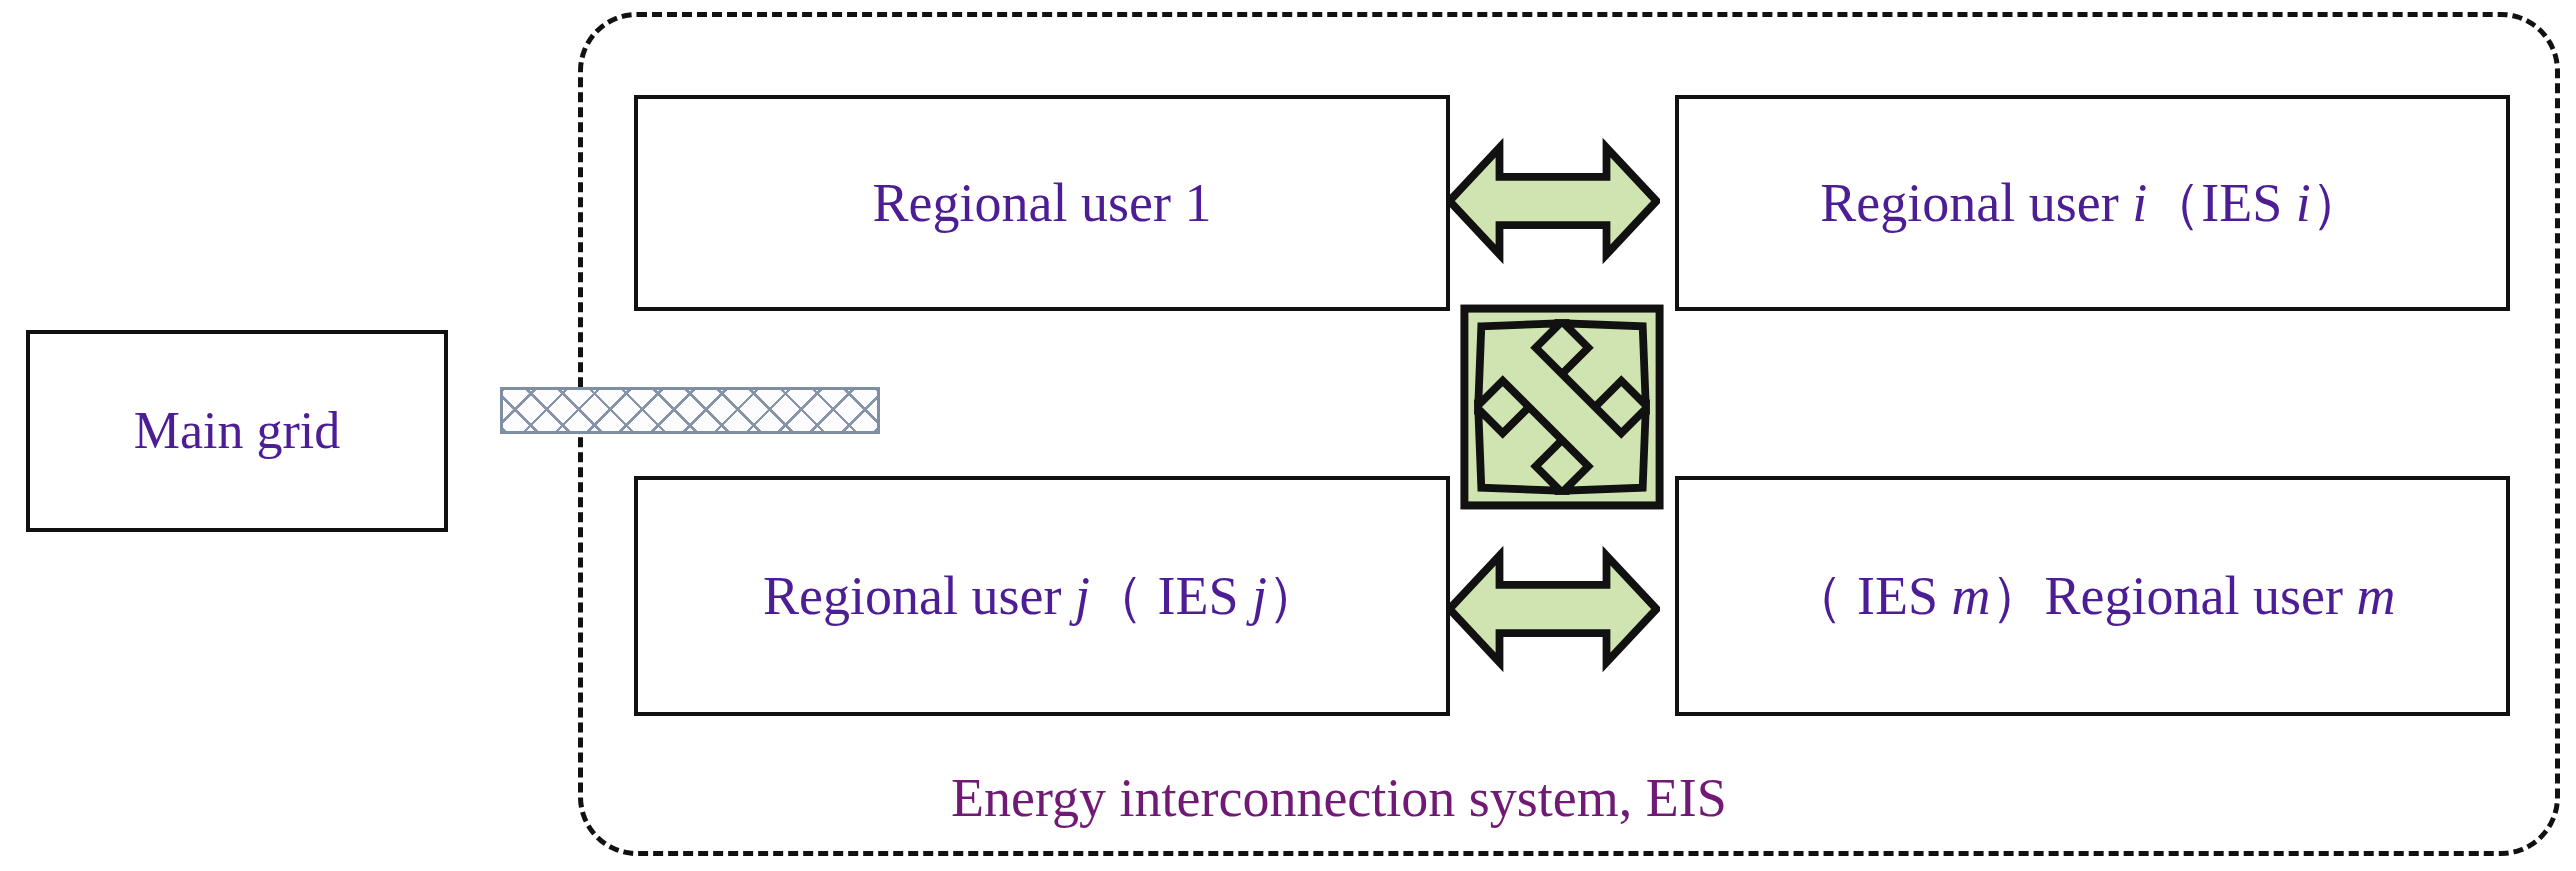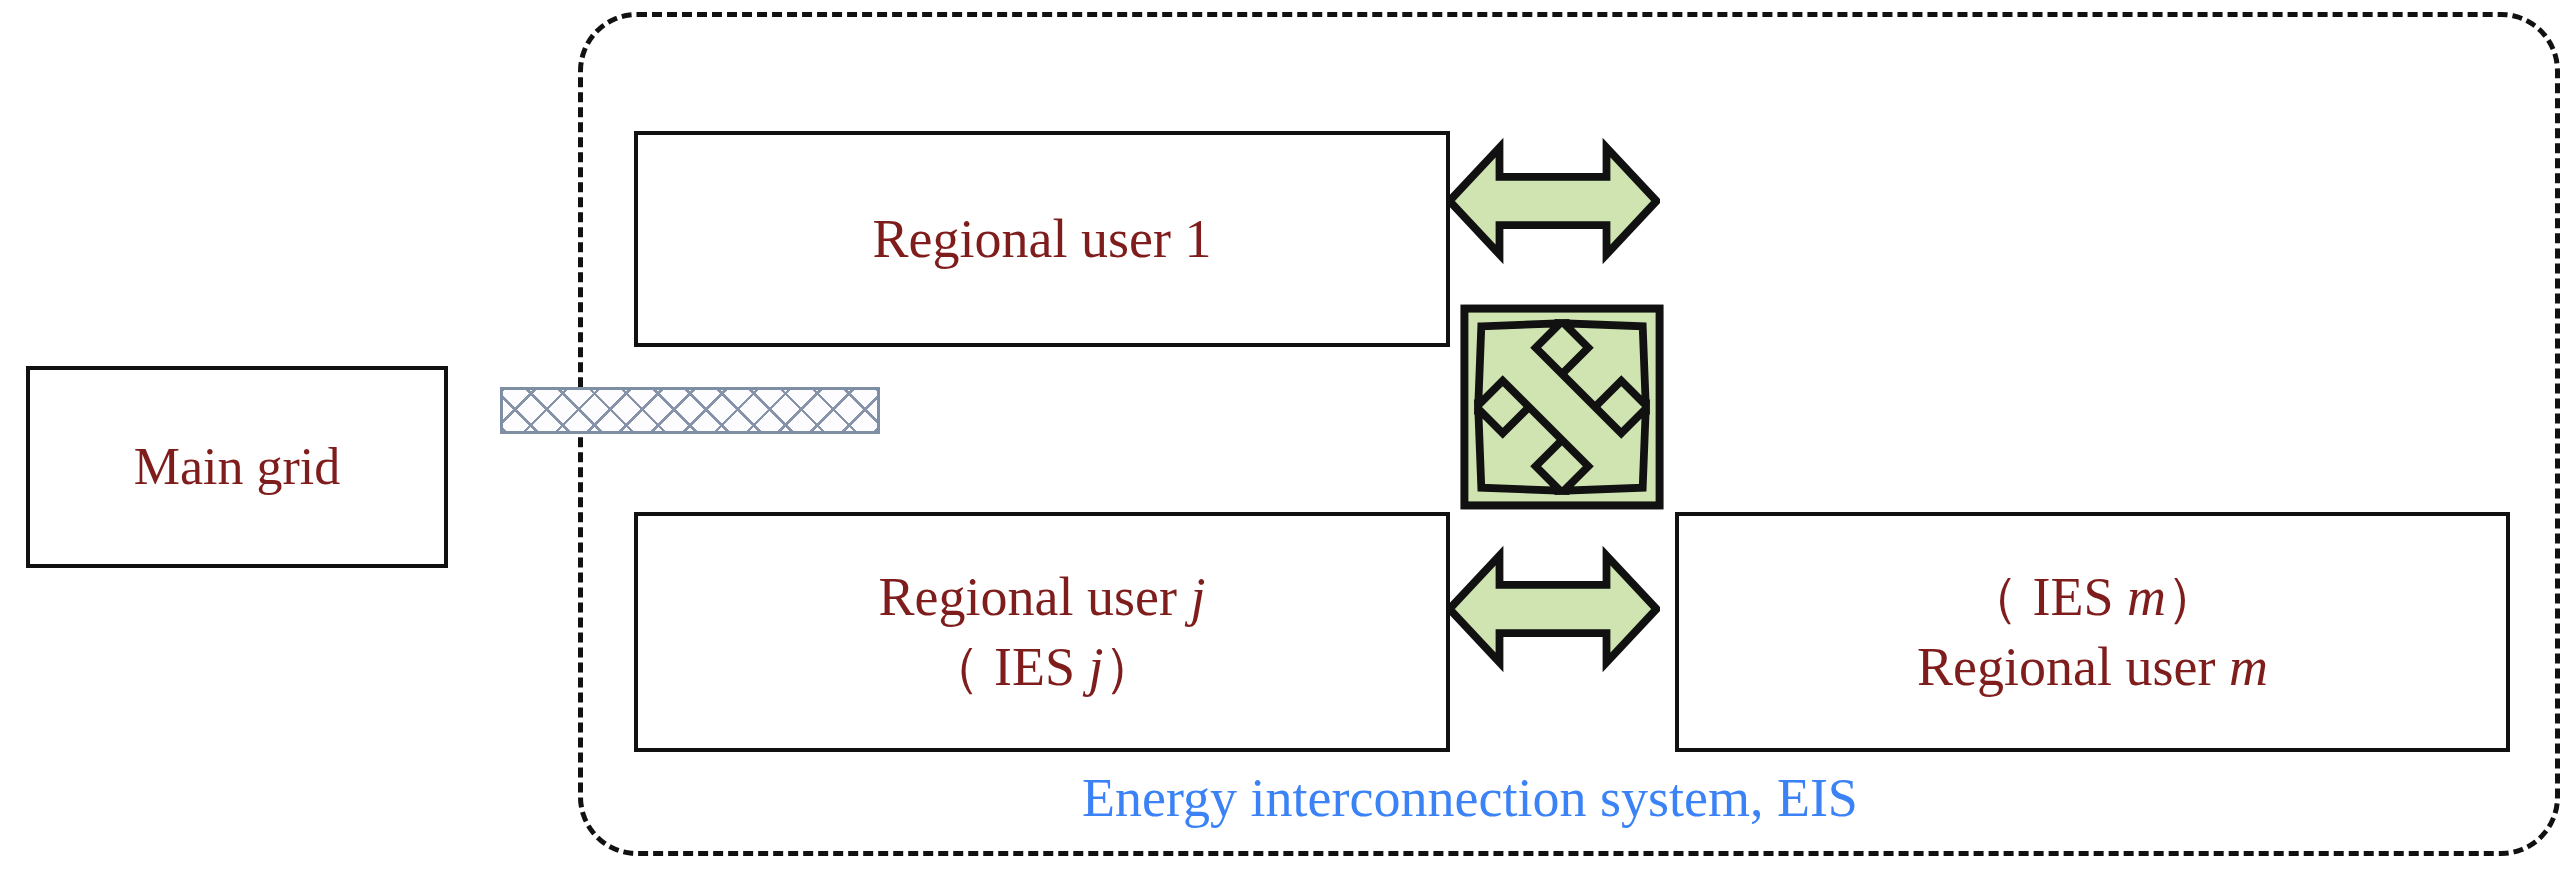--- a/index.html
+++ b/index.html
@@ -28,39 +28,37 @@
     border: 5.2px dashed #111111;
     border-radius: 59px;
     box-sizing: border-box;
     background: transparent;
   }
   .eis-caption {
     position: absolute;
     left: 951px;
     top: 770px;
     width: 1038px;
-    text-align: center;
     font-size: 54px;
     line-height: 1.05;
-    color: #3b82f6;
+    color: #701a75;
     white-space: nowrap;
   }
 
   
   .node-box {
     position: absolute;
     box-sizing: border-box;
     background: #ffffff;
     border: 4.3px solid #111111;
     display: flex;
-    flex-direction: column;
+    flex-direction: row;
     align-items: center;
     justify-content: center;
-    color: #7f1d1d;
-    margin-top: 36px;
+    color: #4c1d95;
   }
   .node-box .line {
     font-size: 54px;
     line-height: 1.30;
     white-space: nowrap;
     text-align: center;
   }
   .node-box .line .it {
     font-style: italic;
   }
@@ -113,20 +111,24 @@
   <div class="node-box" id="main-grid-box">
     <div class="line">Main grid</div>
   </div>
 
   <div class="supply-link"></div>
 
   <div class="node-box" id="user-1-box">
     <div class="line"><span>Regional user </span><span>1</span></div>
   </div>
 
+  <div class="node-box" id="user-i-box">
+    <div class="line"><span>Regional user </span><span class="it">i</span></div>
+    <div class="line"><span>（IES </span><span class="it">i</span><span>）</span></div>
+  </div>
 
   <div class="node-box" id="user-j-box">
     <div class="line"><span>Regional user </span><span class="it">j</span></div>
     <div class="line"><span>（ IES </span><span class="it">j</span><span>）</span></div>
   </div>
 
   <div class="node-box" id="user-m-box">
     <div class="line"><span>（ IES </span><span class="it">m</span><span>）</span></div>
     <div class="line"><span>Regional user </span><span class="it">m</span></div>
   </div>

